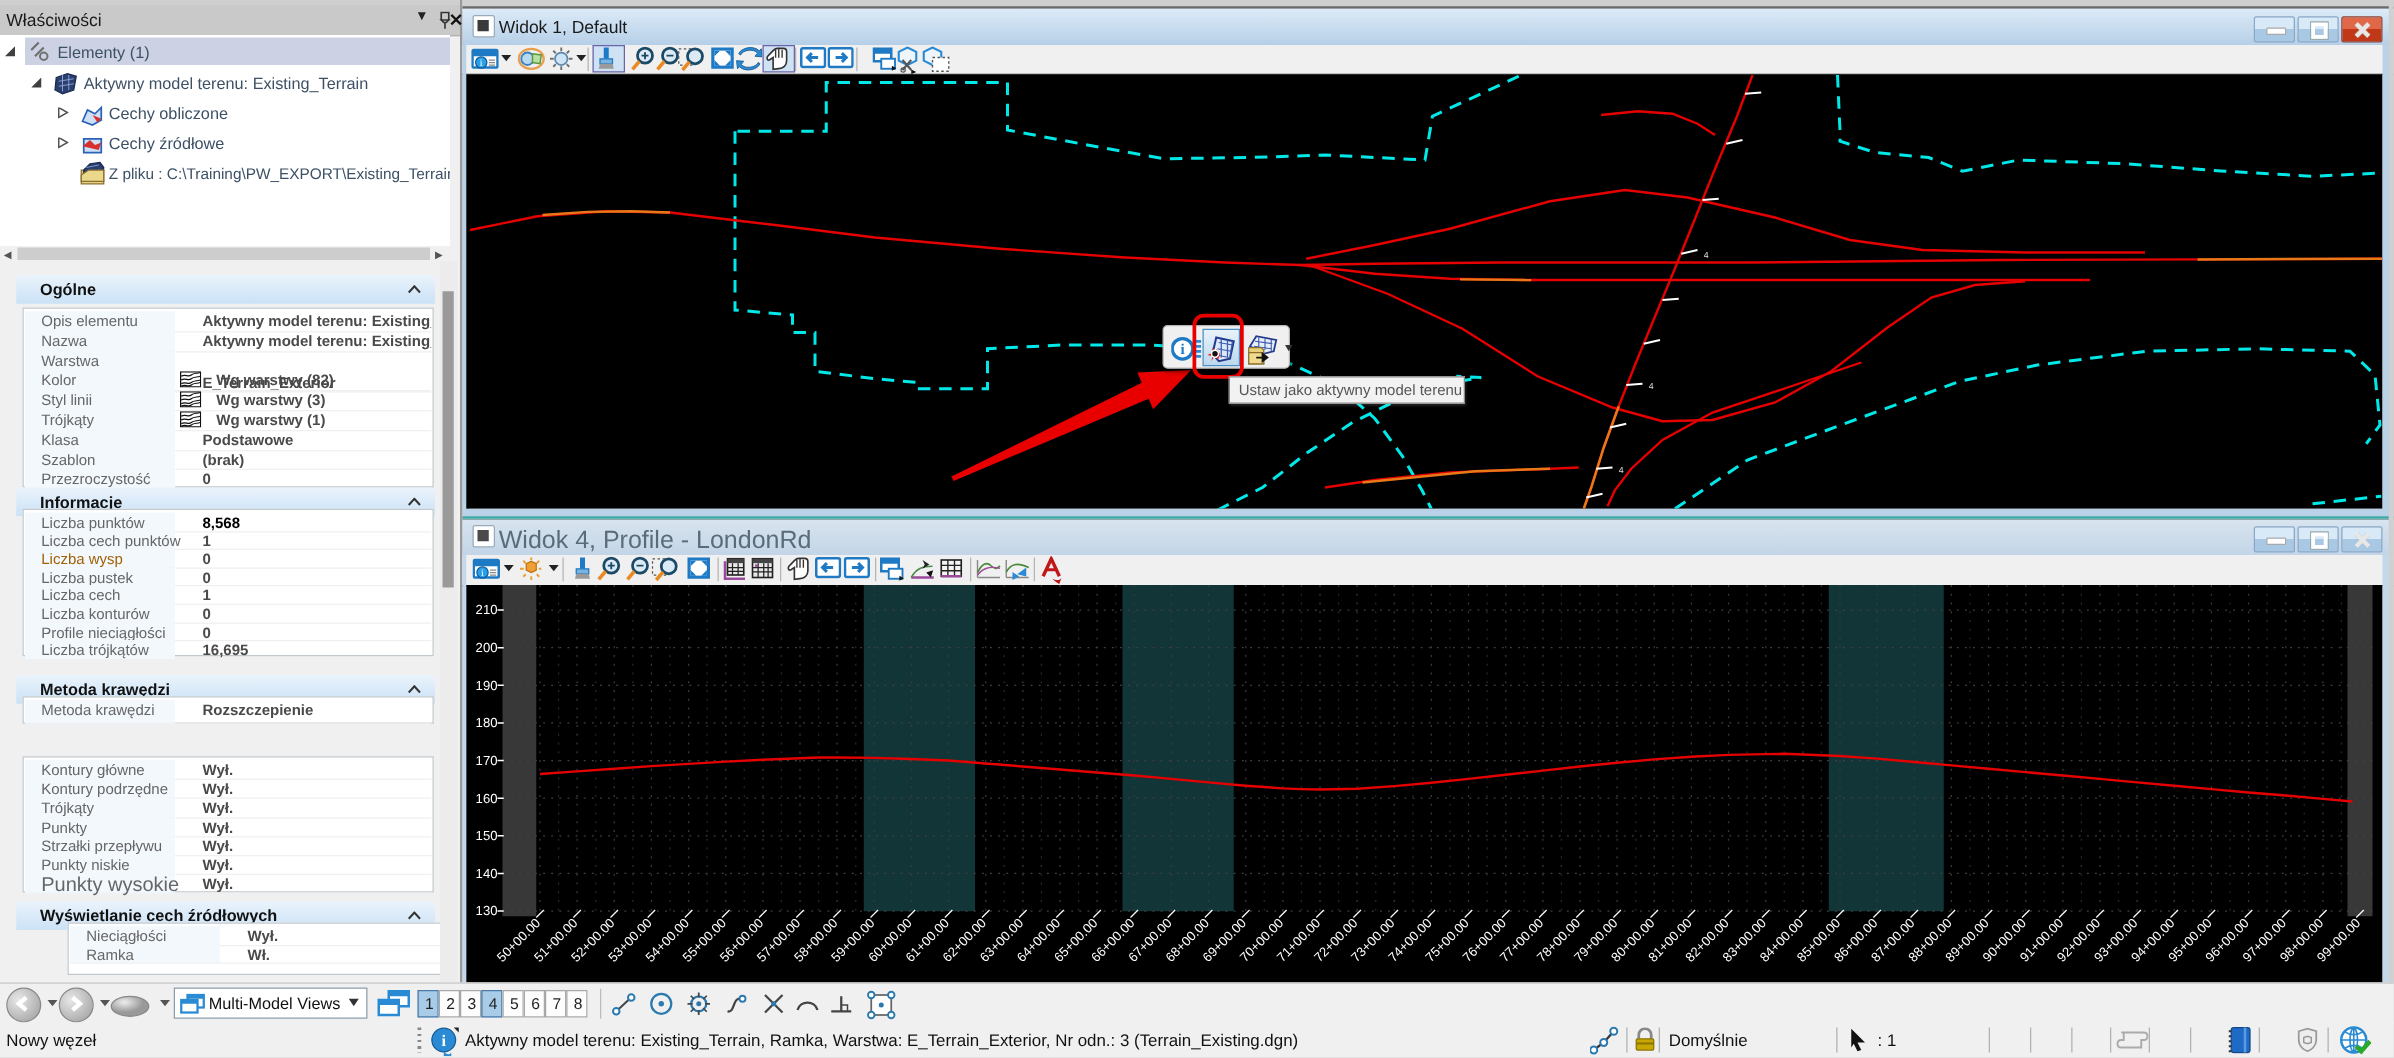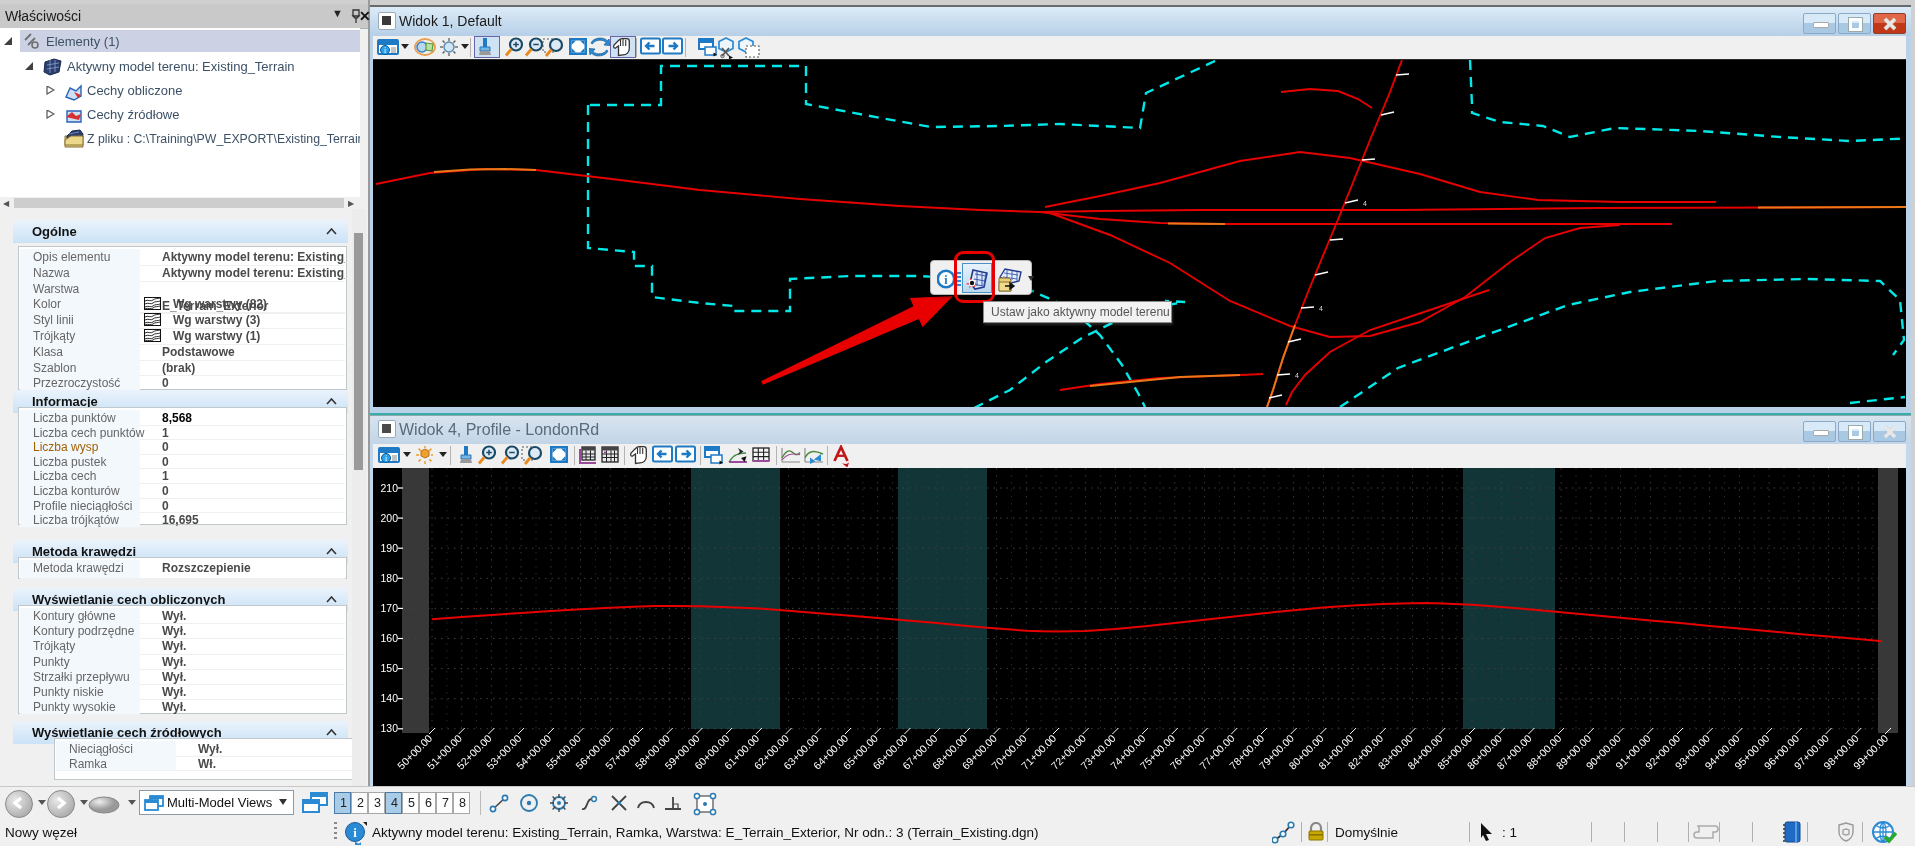--- a/index.html
+++ b/index.html
@@ -206,26 +206,20 @@
         </svg>
       </div>
     <div class="abs" style="left:18px;top:348px;width:329px;height:22px;background:#fff;border:1px solid #c0c8cc;box-sizing:border-box;">
         <div style="position:absolute;left:1px;top:2px;width:120px;height:18px;background:#f3f8fd;border-bottom:1px solid #eef2f5;">
           <span style="position:absolute;left:13px;top:1px;font-size:12px;color:#666;white-space:nowrap;">Metoda krawędzi</span>
         </div>
         <div style="position:absolute;left:121px;top:2px;width:205px;height:18px;border-bottom:1px solid #f0f0f0;overflow:hidden;">
           <span style="position:absolute;left:22px;top:1px;font-size:12px;font-weight:bold;color:#4a4a4a;white-space:nowrap;">Rozszczepienie</span>
         </div>
       </div>
-    <div class="abs" style="left:13px;top:379px;width:335px;height:23px;background:linear-gradient(#eaf3fc,#cbe2f6);border-radius:4px 4px 0 0;">
-        <span class="abs" style="left:19px;top:4px;font-size:13px;font-weight:bold;color:#111;">Wyświetlanie cech obliczonych</span>
-        <svg class="abs" style="left:313px;top:8px" width="11" height="7">
-          <path d="M1 6l4.5-5L10 6" stroke="#333" stroke-width="1.6" fill="none"></path>
-        </svg>
-      </div>
     <div class="abs" style="left:18px;top:396px;width:329px;height:109px;background:#fff;border:1px solid #c0c8cc;box-sizing:border-box;">
         <div style="position:absolute;left:1px;top:2.0px;width:120px;height:15.2px;background:#f3f8fd;border-bottom:1px solid #eef2f5;">
           <span style="position:absolute;left:13px;top:1px;font-size:12px;color:#666;white-space:nowrap;">Kontury główne</span>
         </div>
         <div style="position:absolute;left:121px;top:2.0px;width:205px;height:15.2px;border-bottom:1px solid #f0f0f0;overflow:hidden;">
           <span style="position:absolute;left:22px;top:1px;font-size:12px;font-weight:bold;color:#4a4a4a;white-space:nowrap;">Wył.</span>
         </div>
         <div style="position:absolute;left:1px;top:17.2px;width:120px;height:15.2px;background:#f3f8fd;border-bottom:1px solid #eef2f5;">
           <span style="position:absolute;left:13px;top:1px;font-size:12px;color:#666;white-space:nowrap;">Kontury podrzędne</span>
         </div>
@@ -250,21 +244,21 @@
         <div style="position:absolute;left:121px;top:62.8px;width:205px;height:15.2px;border-bottom:1px solid #f0f0f0;overflow:hidden;">
           <span style="position:absolute;left:22px;top:1px;font-size:12px;font-weight:bold;color:#4a4a4a;white-space:nowrap;">Wył.</span>
         </div>
         <div style="position:absolute;left:1px;top:78.0px;width:120px;height:15.2px;background:#f3f8fd;border-bottom:1px solid #eef2f5;">
           <span style="position:absolute;left:13px;top:1px;font-size:12px;color:#666;white-space:nowrap;">Punkty niskie</span>
         </div>
         <div style="position:absolute;left:121px;top:78.0px;width:205px;height:15.2px;border-bottom:1px solid #f0f0f0;overflow:hidden;">
           <span style="position:absolute;left:22px;top:1px;font-size:12px;font-weight:bold;color:#4a4a4a;white-space:nowrap;">Wył.</span>
         </div>
         <div style="position:absolute;left:1px;top:93.19999999999999px;width:120px;height:15.2px;background:#f3f8fd;border-bottom:1px solid #eef2f5;">
-          <span style="position:absolute;left:13px;top:1px;font-size:12px;color:#666;white-space:nowrap;">Punkty wysokie</span>
+          <span style="position:absolute;left:13px;top:1px;font-size:16px;color:#666;white-space:nowrap;">Punkty wysokie</span>
         </div>
         <div style="position:absolute;left:121px;top:93.19999999999999px;width:205px;height:15.2px;border-bottom:1px solid #f0f0f0;overflow:hidden;">
           <span style="position:absolute;left:22px;top:1px;font-size:12px;font-weight:bold;color:#4a4a4a;white-space:nowrap;">Wył.</span>
         </div>
       </div>
     <div class="abs" style="left:13px;top:512px;width:335px;height:23px;background:linear-gradient(#eaf3fc,#cbe2f6);border-radius:4px 4px 0 0;">
         <span class="abs" style="left:19px;top:4px;font-size:13px;font-weight:bold;color:#111;">Wyświetlanie cech źródłowych</span>
         <svg class="abs" style="left:313px;top:8px" width="11" height="7">
           <path d="M1 6l4.5-5L10 6" stroke="#333" stroke-width="1.6" fill="none"></path>
         </svg>
@@ -495,21 +489,21 @@
   <div class="abs" style="left:1536px;top:36px;width:9px;height:371px;background:#b9d2e8;"></div>
   <div class="abs" style="left:0;top:407px;width:1545px;height:6px;background:#b9d2e8;"></div>
 </div>
 
 <div class="abs" id="win4" style="left:370px;top:413px;width:1545px;height:373px;">
   <div class="abs" style="left:0;top:0;width:1545px;height:2px;background:#3aacac;"></div>
   <div class="abs" style="left:0;top:2px;width:1545px;height:1px;background:#8aa;"></div>
   <div class="abs" id="w4title" style="left:0;top:3px;width:1545px;height:28px;background:linear-gradient(#d8e4ef,#c2d5e7);">
     <span class="abs" style="left:8px;top:4px;width:16px;height:16px;background:#fff;border:1px solid #9ab;border-radius:2px;"></span>
     <span class="abs" style="left:12px;top:8px;width:9px;height:9px;background:#4a4a4a;"></span>
-    <span class="abs" style="left:29px;top:5px;font-size:16px;color:#5a6b7a;">Widok 4, Profile - LondonRd</span>
+    <span class="abs" style="left:29px;top:5px;font-size:20px;color:#5a6b7a;">Widok 4, Profile - LondonRd</span>
       <div class="abs" style="left:1433px;top:5px;width:33px;height:21px;border:1px solid #8aa8c8;border-radius:2px;box-sizing:border-box;background:linear-gradient(#d8e9f8 50%,#a9c8e4 50%);">
         <div style="position:absolute;left:9px;top:8px;width:14px;height:4px;background:#fff;border:1px solid #aaa;border-radius:1px;"></div>
       </div>
       <div class="abs" style="left:1468px;top:5px;width:33px;height:21px;border:1px solid #8aa8c8;border-radius:2px;box-sizing:border-box;background:linear-gradient(#d8e9f8 50%,#a9c8e4 50%);">
         <div style="position:absolute;left:10px;top:4px;width:7px;height:7px;border:3px solid #fff;box-shadow:0 0 0 1px #9aa;"></div>
       </div>
       <div class="abs" style="left:1503px;top:5px;width:33px;height:21px;border:1px solid #8aa8c8;border-radius:2px;box-sizing:border-box;background:linear-gradient(#d8e9f8 50%,#a9c8e4 50%);">
         <svg style="position:absolute;left:8px;top:2px" width="16" height="16">
           <path d="M3 3l10 10M13 3L3 13" stroke="#fff" stroke-width="3.4"></path>
           <path d="M3 3l10 10M13 3L3 13" stroke="#bbb" stroke-width="4.6" opacity="0.35"></path>

